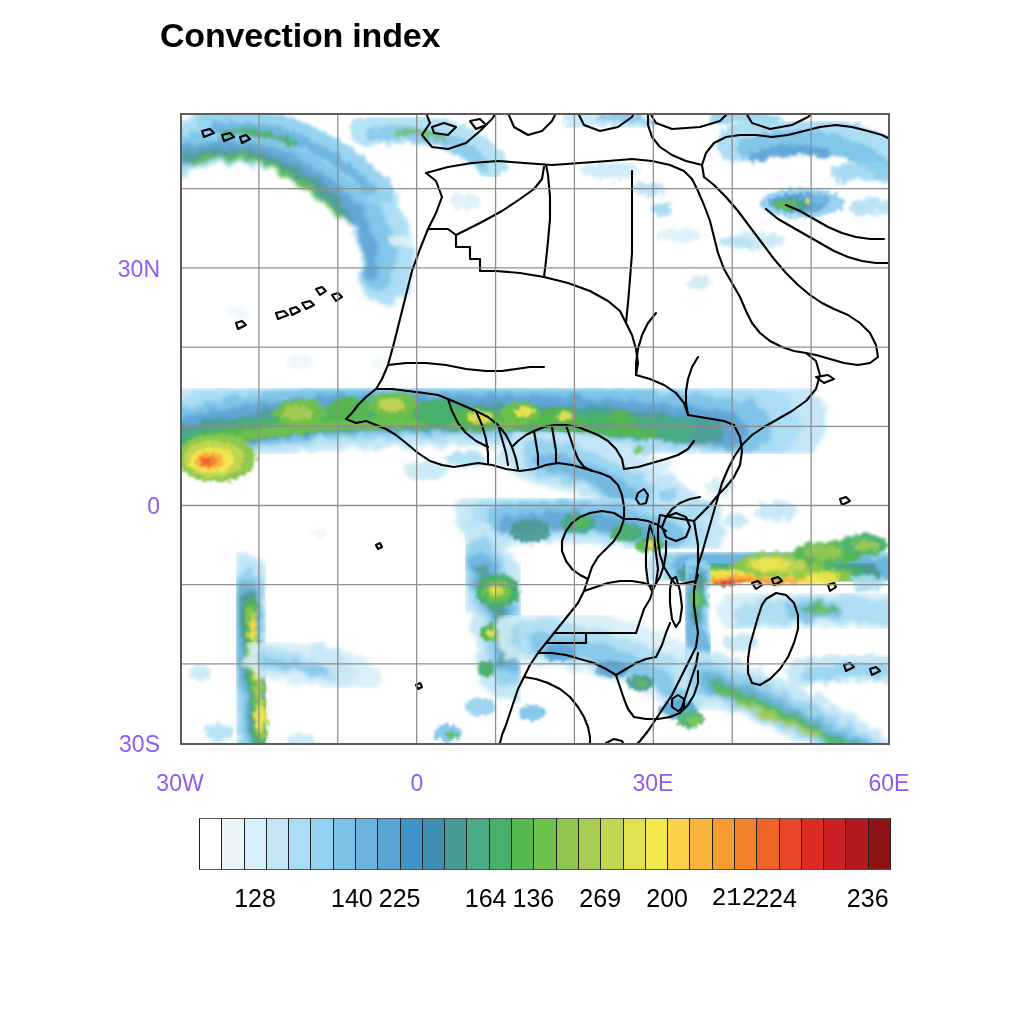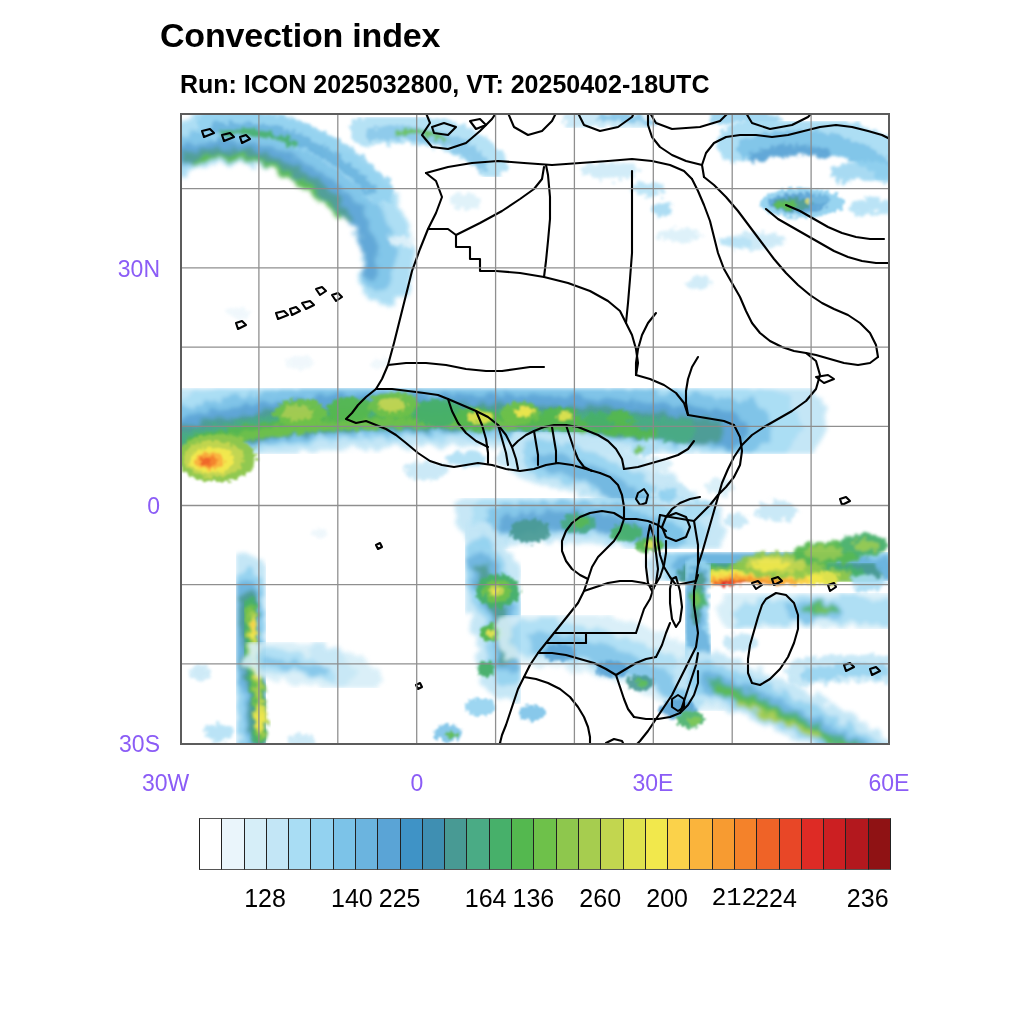--- a/index.html
+++ b/index.html
@@ -23,21 +23,20 @@
           border-left:1px solid #222;border-top:1px solid #555;border-bottom:1px solid #555;}
   .cbcell:last-child{border-right:1px solid #222;}
   .cblabel{position:absolute;font-size:25px;color:#000;text-align:center;white-space:nowrap;}
 </style>
 </head>
 <body>
 
 <div id="root">
 
   <div class="title">Convection index</div>
-  <div class="subtitle">Run: ICON 2025032800,  VT: 20250402-18UTC</div>
 
   <div class="plotwrap">
     <svg id="mapsvg" width="710" height="632" viewBox="0 0 710 632">
       <defs>
         <clipPath id="frameclip">
             <rect x="0" y="0" width="710" height="632"></rect>
           </clipPath>
         <filter id="blurS" x="-40%" y="-40%" width="180%" height="180%">
           <feGaussianBlur stdDeviation="5"></feGaussianBlur>
         </filter>
@@ -539,21 +538,21 @@
           <line x1="0" y1="550.9" x2="-11" y2="550.9"></line>
         </g>
       </g>
     </svg>
   </div>
 
   <div class="axlabel ylab" style="left:96px;top:256px;width:64px;">30N</div>
   <div class="axlabel ylab" style="left:96px;top:493px;width:64px;">0</div>
   <div class="axlabel ylab" style="left:96px;top:731px;width:64px;">30S</div>
 
-  <div class="axlabel" style="left:142px;top:770px;width:76px;">30W</div>
+  <div class="axlabel" style="left:142px;top:770px;width:76px;text-align:center;">30W</div>
   <div class="axlabel" style="left:379px;top:770px;width:76px;text-align:center;">0</div>
   <div class="axlabel" style="left:615px;top:770px;width:76px;text-align:center;">30E</div>
   <div class="axlabel" style="left:851px;top:770px;width:76px;text-align:center;">60E</div>
 
   <div class="cbwrap" id="cbwrap">
       <div class="cbcell" style="left: 0px; width: 22.8903px; background: rgb(255, 255, 255);"></div>
       <div class="cbcell" style="left: 22.2903px; width: 22.8903px; background: rgb(234, 245, 251);"></div>
       <div class="cbcell" style="left: 44.5806px; width: 22.8903px; background: rgb(214, 238, 248);"></div>
       <div class="cbcell" style="left: 66.871px; width: 22.8903px; background: rgb(195, 230, 246);"></div>
       <div class="cbcell" style="left: 89.1613px; width: 22.8903px; background: rgb(169, 221, 244);"></div>
@@ -578,25 +577,25 @@
       <div class="cbcell" style="left: 512.677px; width: 22.8903px; background: rgb(247, 155, 49);"></div>
       <div class="cbcell" style="left: 534.968px; width: 22.8903px; background: rgb(244, 130, 42);"></div>
       <div class="cbcell" style="left: 557.258px; width: 22.8903px; background: rgb(239, 99, 39);"></div>
       <div class="cbcell" style="left: 579.548px; width: 22.8903px; background: rgb(232, 71, 39);"></div>
       <div class="cbcell" style="left: 601.839px; width: 22.8903px; background: rgb(222, 43, 37);"></div>
       <div class="cbcell" style="left: 624.129px; width: 22.8903px; background: rgb(204, 31, 34);"></div>
       <div class="cbcell" style="left: 646.419px; width: 22.8903px; background: rgb(179, 24, 30);"></div>
       <div class="cbcell" style="left: 668.71px; width: 22.8903px; background: rgb(143, 18, 20);"></div>
     </div>
   <div id="cblabels">
-      <div class="cblabel" style="left: 225px; top: 884px; width: 80px;">128</div>
+      <div class="cblabel" style="left: 215px; top: 884px; width: 80px;">128</div>
       <div class="cblabel" style="left: 292.742px; top: 884px; width: 80px; text-align: right;">140</div>
       <div class="cblabel" style="left: 359.613px; top: 884px; width: 80px;">225</div>
       <div class="cblabel" style="left: 426.484px; top: 884px; width: 80px; text-align: right;">164</div>
       <div class="cblabel" style="left: 493.355px; top: 884px; width: 80px;">136</div>
-      <div class="cblabel" style="left: 560.226px; top: 884px; width: 80px;">260</div>
+      <div class="cblabel" style="left: 560.226px; top: 884px; width: 80px;">269</div>
       <div class="cblabel" style="left: 627.097px; top: 884px; width: 80px;">200</div>
       <div class="cblabel" style="left: 693.968px; top: 884px; width: 80px; font-family: Liberation Mono, monospace;">212</div>
       <div class="cblabel" style="left: 736px; top: 884px; width: 80px;">224</div>
       <div class="cblabel" style="left: 827.71px; top: 884px; width: 80px;">236</div>
     </div>
 
 </div>
 
 </body></html>

